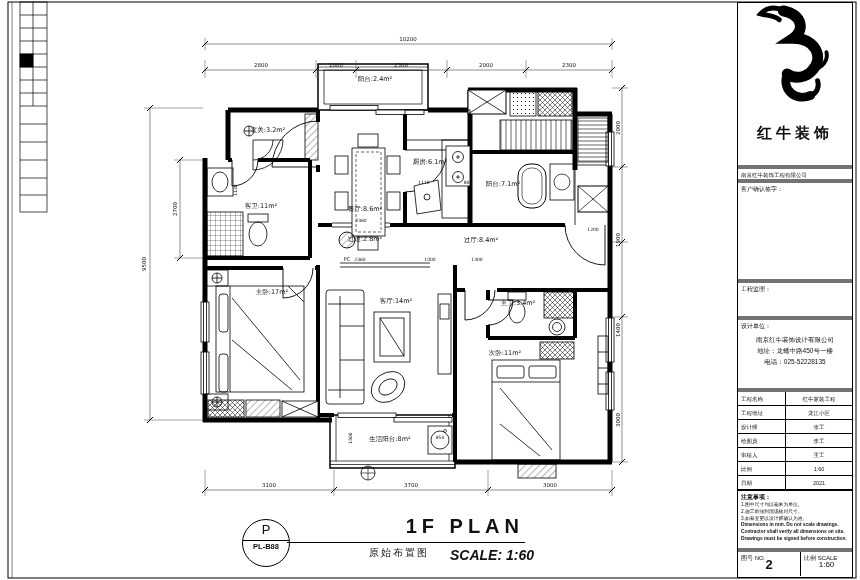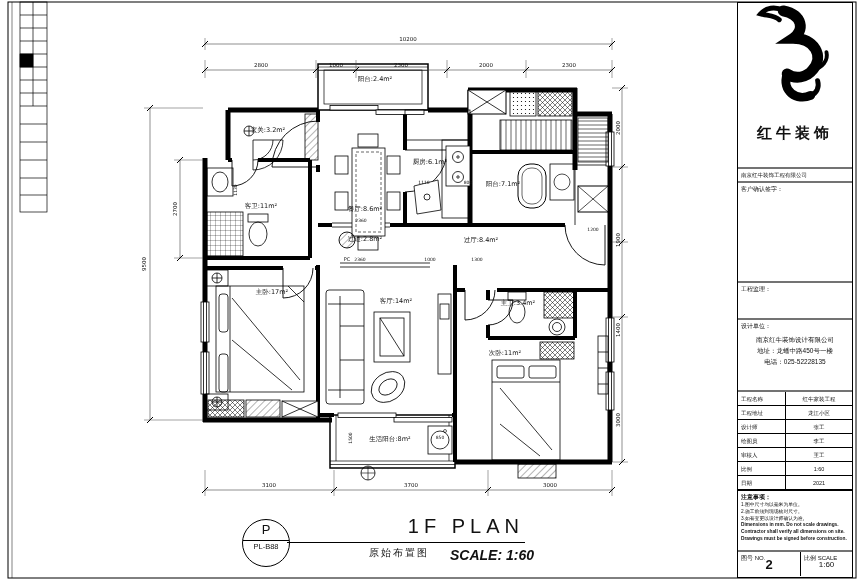--- a/index.html
+++ b/index.html
@@ -6,30 +6,30 @@
   body{width:860px;height:580px;background:#fff;position:relative;overflow:hidden;
        font-family:"Liberation Sans","DejaVu Sans",sans-serif;color:#111;}
   svg text{font-family:"DejaVu Sans",sans-serif;fill:#111;}
   #plan-svg{position:absolute;left:0;top:0;}
   
   .footer{position:absolute;left:238px;top:512px;width:300px;height:62px;}
   .stamp{position:absolute;left:4px;top:7px;width:46px;height:46px;border:1.3px solid #000;
          border-radius:50%;text-align:center;}
   .stamp .p{font-size:13px;line-height:20px;display:block;}
   .stamp .bar{border-top:1px solid #000;margin:0;}
-  .stamp .code{font-size:7.5px;line-height:11px;display:block;letter-spacing:0;}
+  .stamp .code{font-size:7.5px;line-height:11px;display:block;letter-spacing:0;font-weight:bold;}
   .leader{position:absolute;left:49px;top:30px;width:238px;border-top:1px solid #000;}
   .dwg-title{position:absolute;left:60px;top:3px;width:226px;text-align:right;
-             font-size:20px;font-weight:400;letter-spacing:5px;}
+             font-size:20px;font-weight:700;letter-spacing:5px;}
   .dwg-sub{position:absolute;left:92px;top:34px;font-size:10px;letter-spacing:2px;margin-left:39px;}
   .dwg-scale{position:absolute;left:212px;top:35px;font-size:14px;font-style:italic;font-weight:bold;}
   
   .tb{position:absolute;left:737px;top:2px;width:114px;height:574px;border:1px solid #000;
       display:flex;flex-direction:column;font-size:6px;}
-  .tb>div{border-bottom:2px solid #737373;position:relative;box-sizing:border-box;}
+  .tb>div{border-bottom:4px solid #737373;position:relative;box-sizing:border-box;}
   .tb-logo{height:166px;text-align:center;}
   .tb-brand{font-size:15px;font-weight:bold;letter-spacing:4px;margin-top:2px;}
   .tb-tagline{height:14px;line-height:13px;font-size:5.5px;text-align:left;padding-left:3px;
               white-space:nowrap;overflow:hidden;}
   .tb-sign{height:100px;}
   .tb-super{height:37px;}
   .tb-label{position:absolute;left:3px;top:2px;font-size:6px;}
   .tb-design{height:72px;}
   .tb-co{margin-top:14px;text-align:center;font-size:6.5px;line-height:11px;}
   .tb-rows{height:98px;border-bottom:none !important;}

